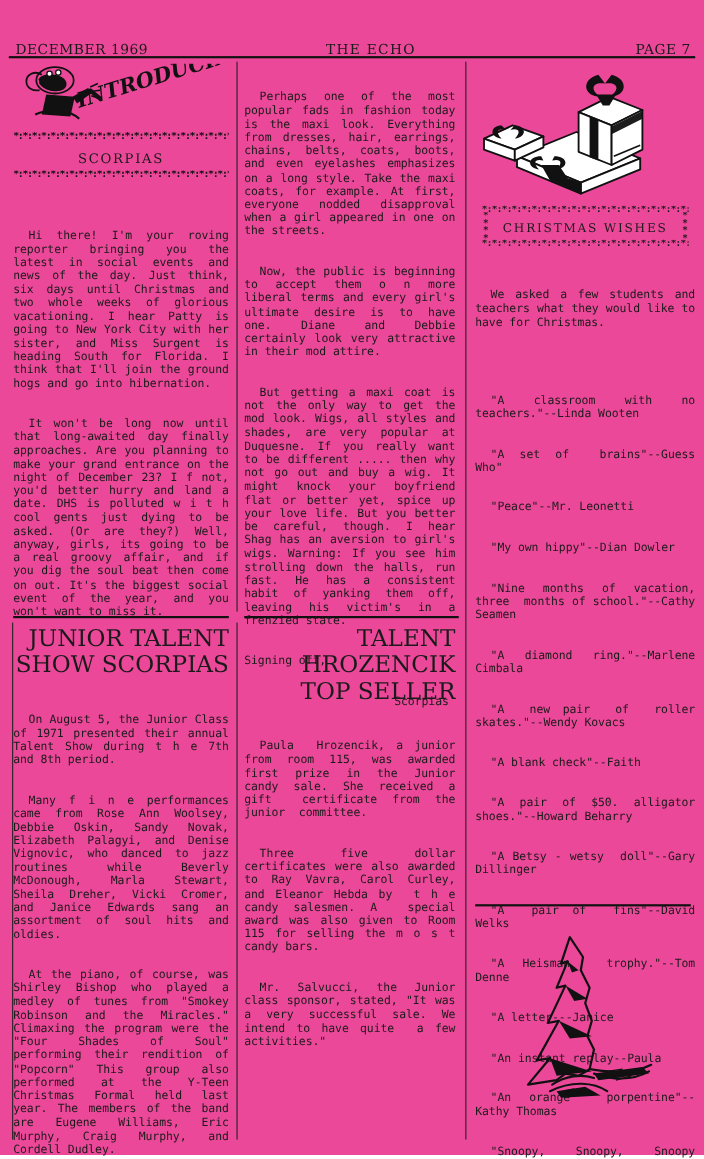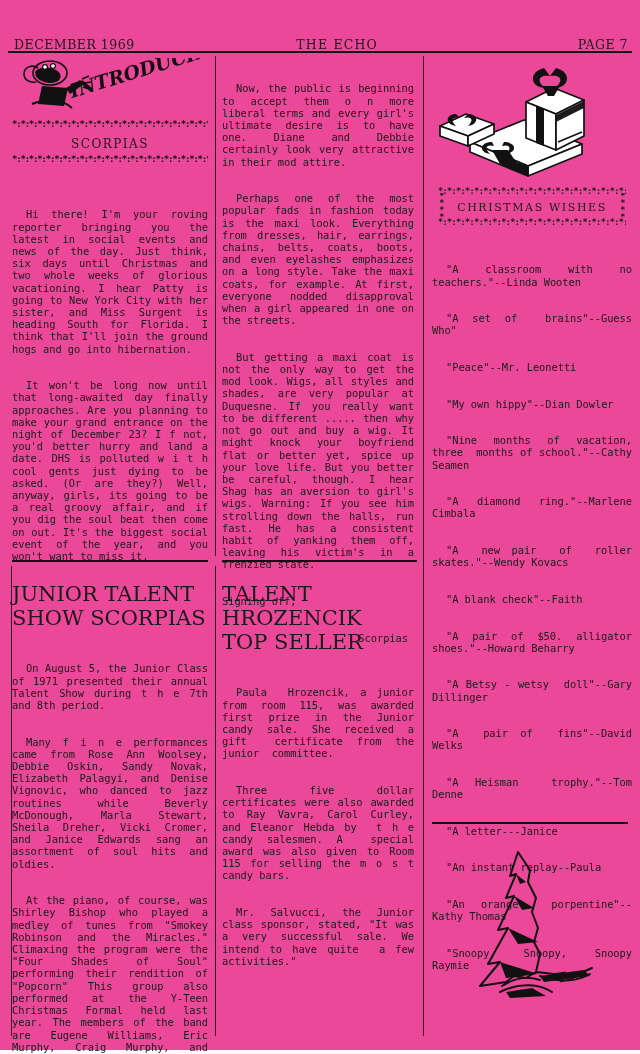--- a/index.html
+++ b/index.html
@@ -82,22 +82,22 @@
   .cw-side{
     position:absolute;top:9px;bottom:9px;width:7px;
     font-size:8.5px;line-height:7px;letter-spacing:-0.5px;
     overflow:hidden;font-weight:bold;
   }
   .cw-side.l{left:0;}
   .cw-side.r{right:0;}
   
   .headline{
     font-family:"DejaVu Serif","Liberation Serif",serif;
-    font-size:21px;line-height:24px;text-align:left;
-    letter-spacing:0px;margin:14px 0 8px 0;font-weight:normal;
+    font-size:21px;line-height:24px;text-align:right;
+    letter-spacing:0px;margin:0 0 8px 0;font-weight:normal;
   }
   .headline .ln{display:block;}
   .tree-art{position:absolute;left:440px;top:846px;width:190px;height:195px;}
   .wish-list p{text-indent:14px;margin:0;}
   .intro-note p{margin:0;}
 </style>
 </head>
 <body>
 
 <div class="page">
@@ -144,22 +144,22 @@
     <div class="deco-rule">*:*:*:*:*:*:*:*:*:*:*:*:*:*:*:*:*:*:*:*:*:*:*:*:*</div>
 
     <div class="body-text" style="margin-top:18px;">
       <p>Hi there! I'm your roving reporter bringing you the latest in social events and news of the day. Just think, six days until Christmas and two whole weeks of glorious vacationing. I hear Patty is going to New York City with her sister, and Miss Surgent is heading South for Florida. I think that I'll join the ground hogs and go into hibernation.</p>
       <p>It won't be long now until that long-awaited day finally approaches. Are you planning to make your grand entrance on the night of December 23? I f not, you'd better hurry and land a date. DHS is polluted w i t h cool gents just dying to be asked. (Or are they?) Well, anyway, girls, its going to be a real groovy affair, and if you dig the soul beat then come on out. It's the biggest social event of the year, and you won't want to miss it.</p>
     </div>
   </div>
 
   <div class="col col-2">
     <div class="body-text">
+      <p>Perhaps one of the most popular fads in fashion today is the maxi look. Everything from dresses, hair, earrings, chains, belts, coats, boots, and even eyelashes emphasizes on a long style. Take the maxi coats, for example. At first, everyone nodded disapproval when a girl appeared in one on the streets.</p>
       <p>Now, the public is beginning to accept them o n more liberal terms and every girl's ultimate desire is to have one. Diane and Debbie certainly look very attractive in their mod attire.</p>
-      <p>Perhaps one of the most popular fads in fashion today is the maxi look. Everything from dresses, hair, earrings, chains, belts, coats, boots, and even eyelashes emphasizes on a long style. Take the maxi coats, for example. At first, everyone nodded disapproval when a girl appeared in one on the streets.</p>
       <p>But getting a maxi coat is not the only way to get the mod look. Wigs, all styles and shades, are very popular at Duquesne. If you really want to be different ..... then why not go out and buy a wig. It might knock your boyfriend flat or better yet, spice up your love life. But you better be careful, though. I hear Shag has an aversion to girl's wigs. Warning: If you see him strolling down the halls, run fast. He has a consistent habit of yanking them off, leaving his victim's in a frenzied state.</p>
       <p class="noindent signoff">Signing off,</p>
       <p class="noindent"><span class="sign-name">Scorpias</span></p>
     </div>
   </div>
 
   <div class="col col-3">
 
     <div class="gift-art">
       <svg width="200" height="122" viewBox="0 0 200 122">
@@ -198,20 +198,23 @@
     </div>
 
     <div class="cw-box">
       <div class="cw-starline">*:*:*:*:*:*:*:*:*:*:*:*:*:*:*:*:*:*:*:*:*:*</div>
       <div class="cw-side l">*<br>*<br>*<br>*</div>
       <div class="cw-side r">*<br>*<br>*<br>*</div>
       <div class="cw-inner">CHRISTMAS WISHES</div>
       <div class="cw-starline">*:*:*:*:*:*:*:*:*:*:*:*:*:*:*:*:*:*:*:*:*:*</div>
     </div>
 
+    <div class="body-text intro-note" style="margin-top:9px;">
+      <p class="noindent" style="text-indent:14px;">We asked a few students and teachers what they would like to have for Christmas.</p>
+    </div>
 
     <div class="body-text wish-list" style="margin-top:10px;">
       <p>"A classroom with no teachers."--Linda Wooten</p>
       <p>"A set of  brains"--Guess Who"</p>
       <p>"Peace"--Mr. Leonetti</p>
       <p>"My own hippy"--Dian Dowler</p>
       <p>"Nine months of vacation, three  months of school."--Cathy Seamen</p>
       <p>"A diamond ring."--Marlene Cimbala</p>
       <p>"A  new pair  of  roller skates."--Wendy Kovacs</p>
       <p>"A blank check"--Faith</p>

